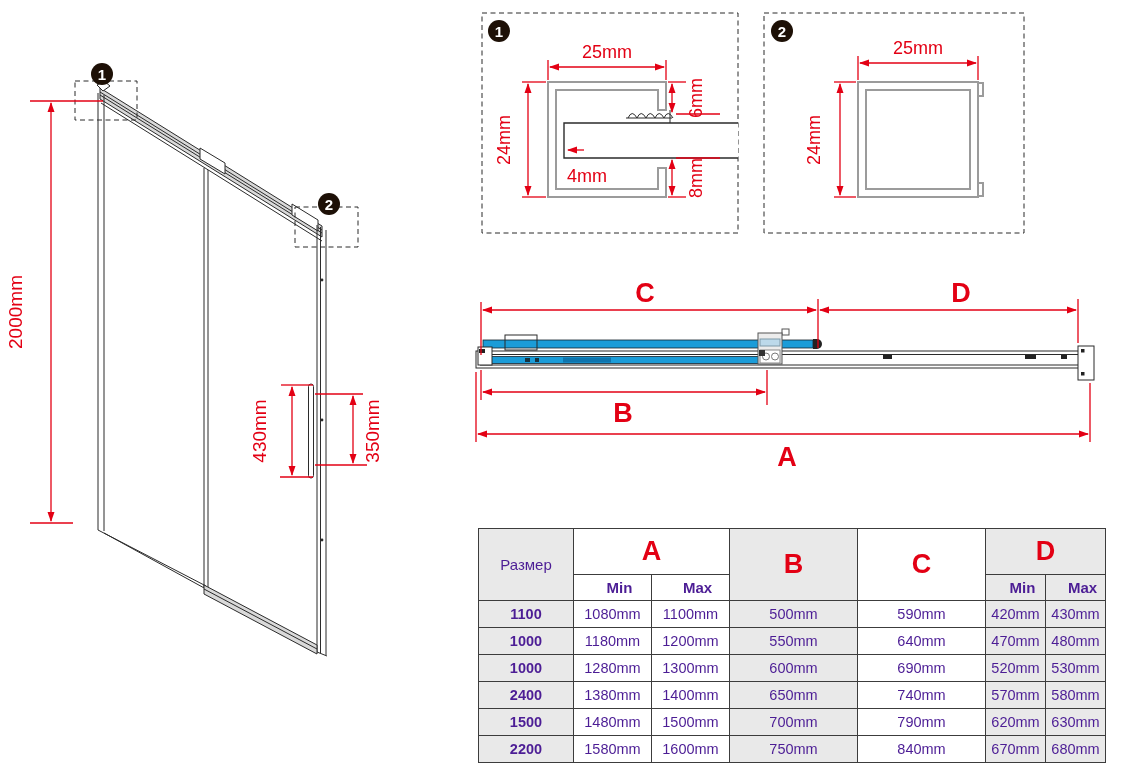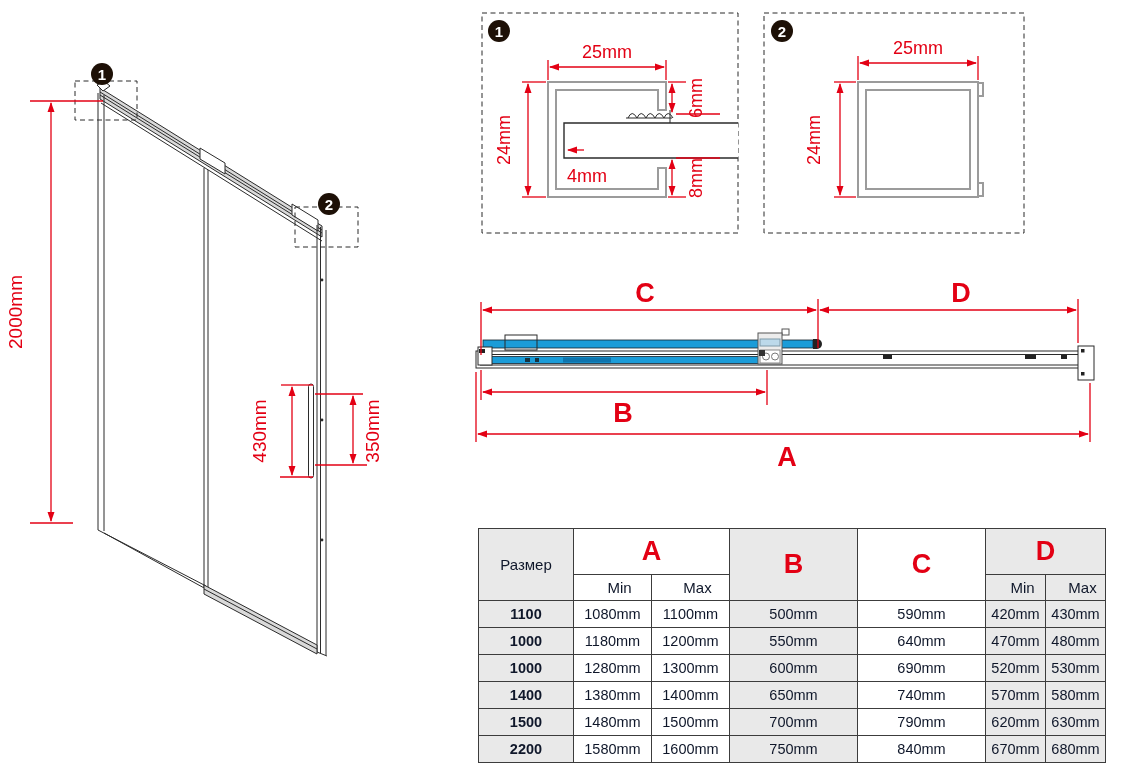--- a/index.html
+++ b/index.html
@@ -16,24 +16,24 @@
   .bl{stroke:#2b2b2b;stroke-width:1;fill:none;}
   .blf{stroke:#2b2b2b;stroke-width:1;fill:#fff;}
   .gray{stroke:#2b2b2b;stroke-width:1;fill:#d9d9d9;}
   .gp{stroke:#9b9b9b;stroke-width:2;fill:#fff;}
   .gpn{stroke:#9b9b9b;stroke-width:2;fill:none;}
   .dash{stroke:#2b2b2b;stroke-width:1;fill:none;stroke-dasharray:5,3.5;}
   .blue{fill:#1b9cd8;stroke:#14242e;stroke-width:0.8;}
   
   #size-table{position:absolute;left:478px;top:528px;border-collapse:collapse;table-layout:fixed;}
   #size-table td{border:1px solid #3c3c3c;text-align:center;vertical-align:middle;
-                 color:#0f172a;font-size:14.5px;padding:0;background:#fff;}
+                 color:#4c1d95;font-size:14.5px;padding:0;background:#fff;}
   #size-table .gcell{background:#e9e9e9;}
   #size-table .letter{color:#e30014;font-weight:bold;font-size:27px;}
-  #size-table .mm{font-weight:normal;font-size:15px;padding-left:14px;}
+  #size-table .mm{font-weight:bold;font-size:15px;padding-left:14px;}
   #size-table .szh{font-size:15px;}
   #size-table .szv{font-weight:bold;}
   #size-table tr.hr1 td{height:45px;}
   #size-table tr.hr2 td{height:25px;}
   #size-table tr.dr td{height:26px;}
 </style>
 </head>
 <body>
 
 <div id="canvas">
@@ -325,21 +325,21 @@
     <tr class="dr">
       <td class="gcell szv">1000</td>
       <td>1280mm</td>
       <td>1300mm</td>
       <td class="gcell">600mm</td>
       <td>690mm</td>
       <td class="gcell">520mm</td>
       <td class="gcell">530mm</td>
     </tr>
     <tr class="dr">
-      <td class="gcell szv">1400</td>
+      <td class="gcell szv">2400</td>
       <td>1380mm</td>
       <td>1400mm</td>
       <td class="gcell">650mm</td>
       <td>740mm</td>
       <td class="gcell">570mm</td>
       <td class="gcell">580mm</td>
     </tr>
     <tr class="dr">
       <td class="gcell szv">1500</td>
       <td>1480mm</td>

